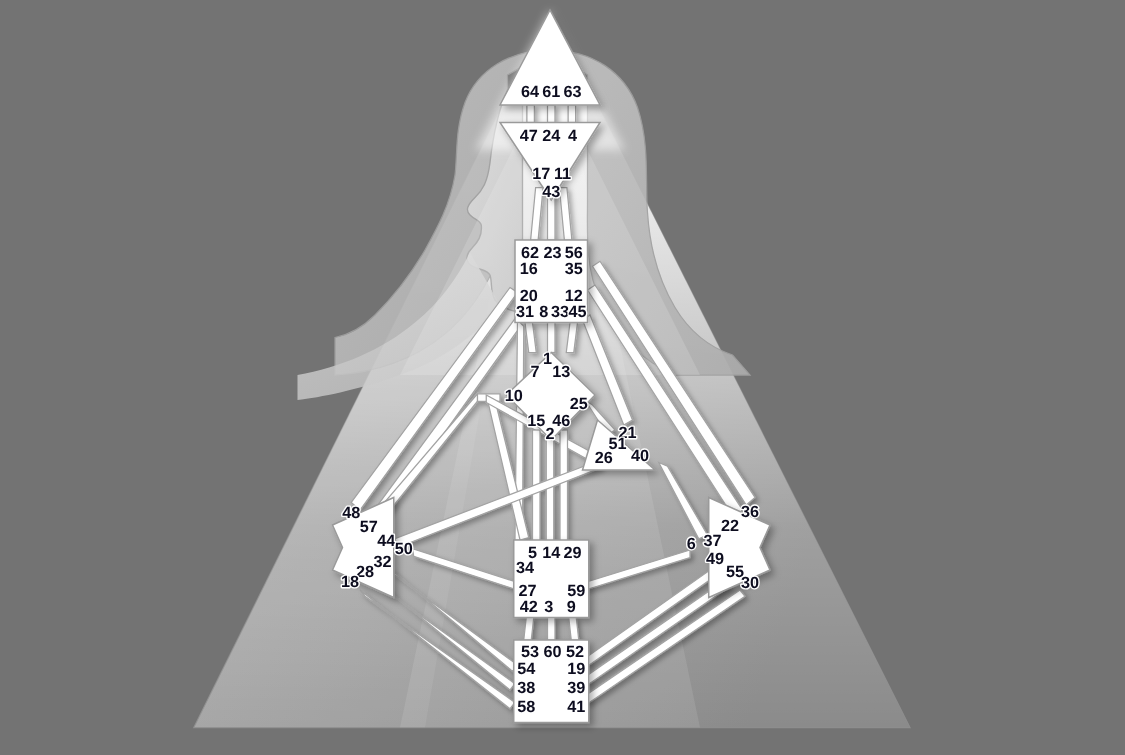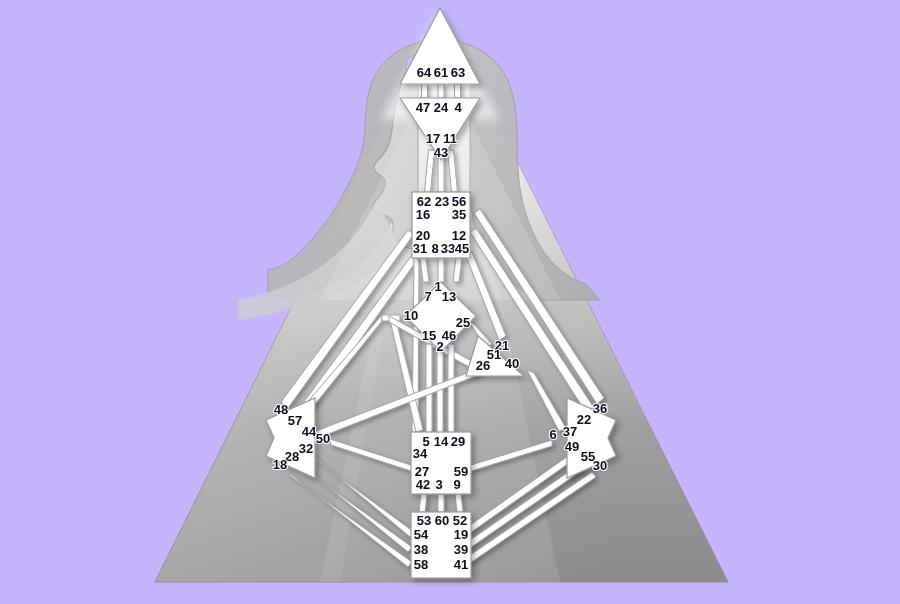--- a/index.html
+++ b/index.html
@@ -10,21 +10,21 @@
   body {
     width: 900px;
     height: 604px;
     overflow: hidden;
     font-family: "Liberation Sans", sans-serif;
   }
   #stage {
     position: relative;
     width: 900px;
     height: 604px;
-    background: #c4b5fd;
+    background: #737373;
   }
   svg#bodygraph {
     display: block;
     width: 900px;
     height: 604px;
   }
   .gate-label {
     font-family: "Liberation Sans", sans-serif;
     font-size: 13px;
     font-weight: bold;

